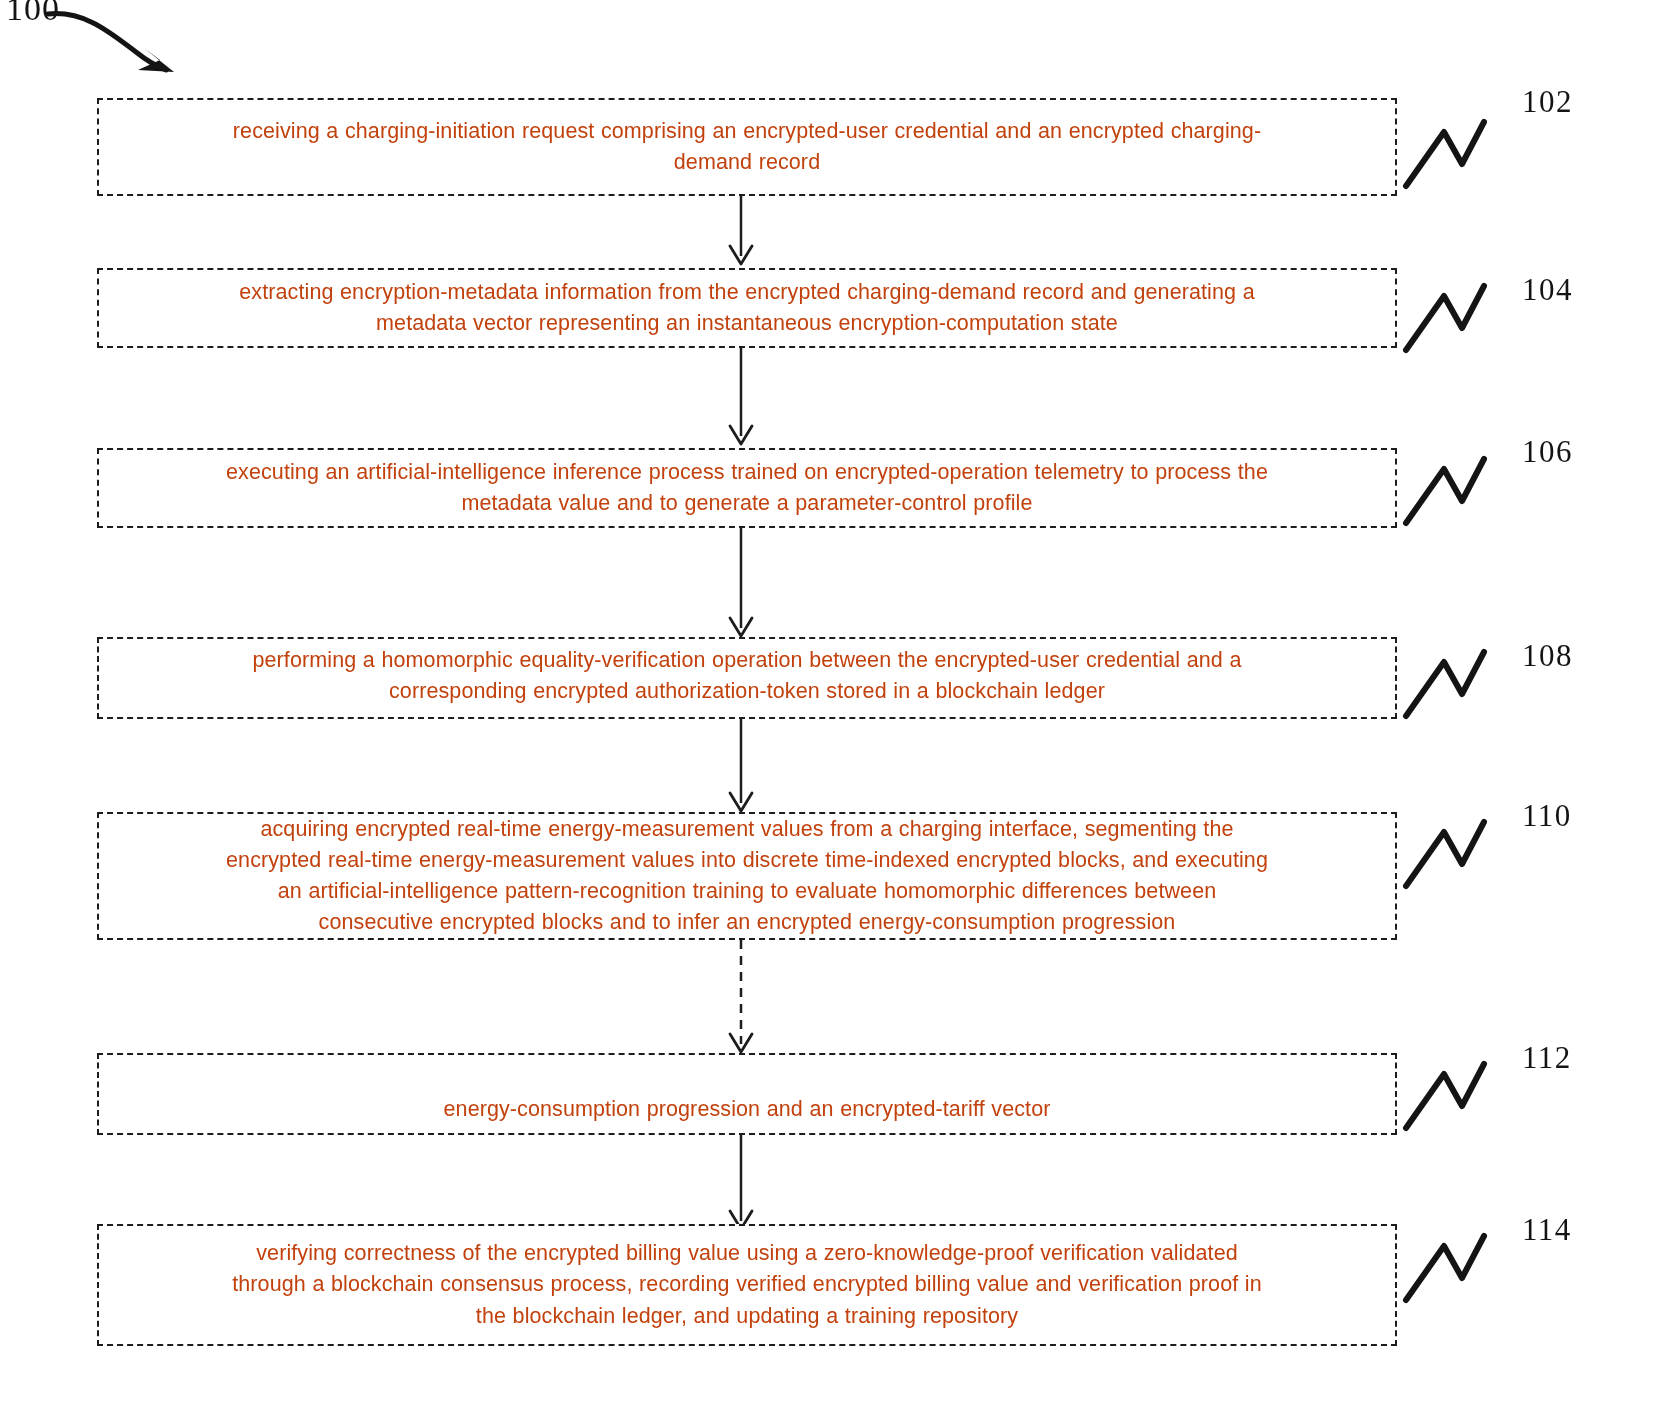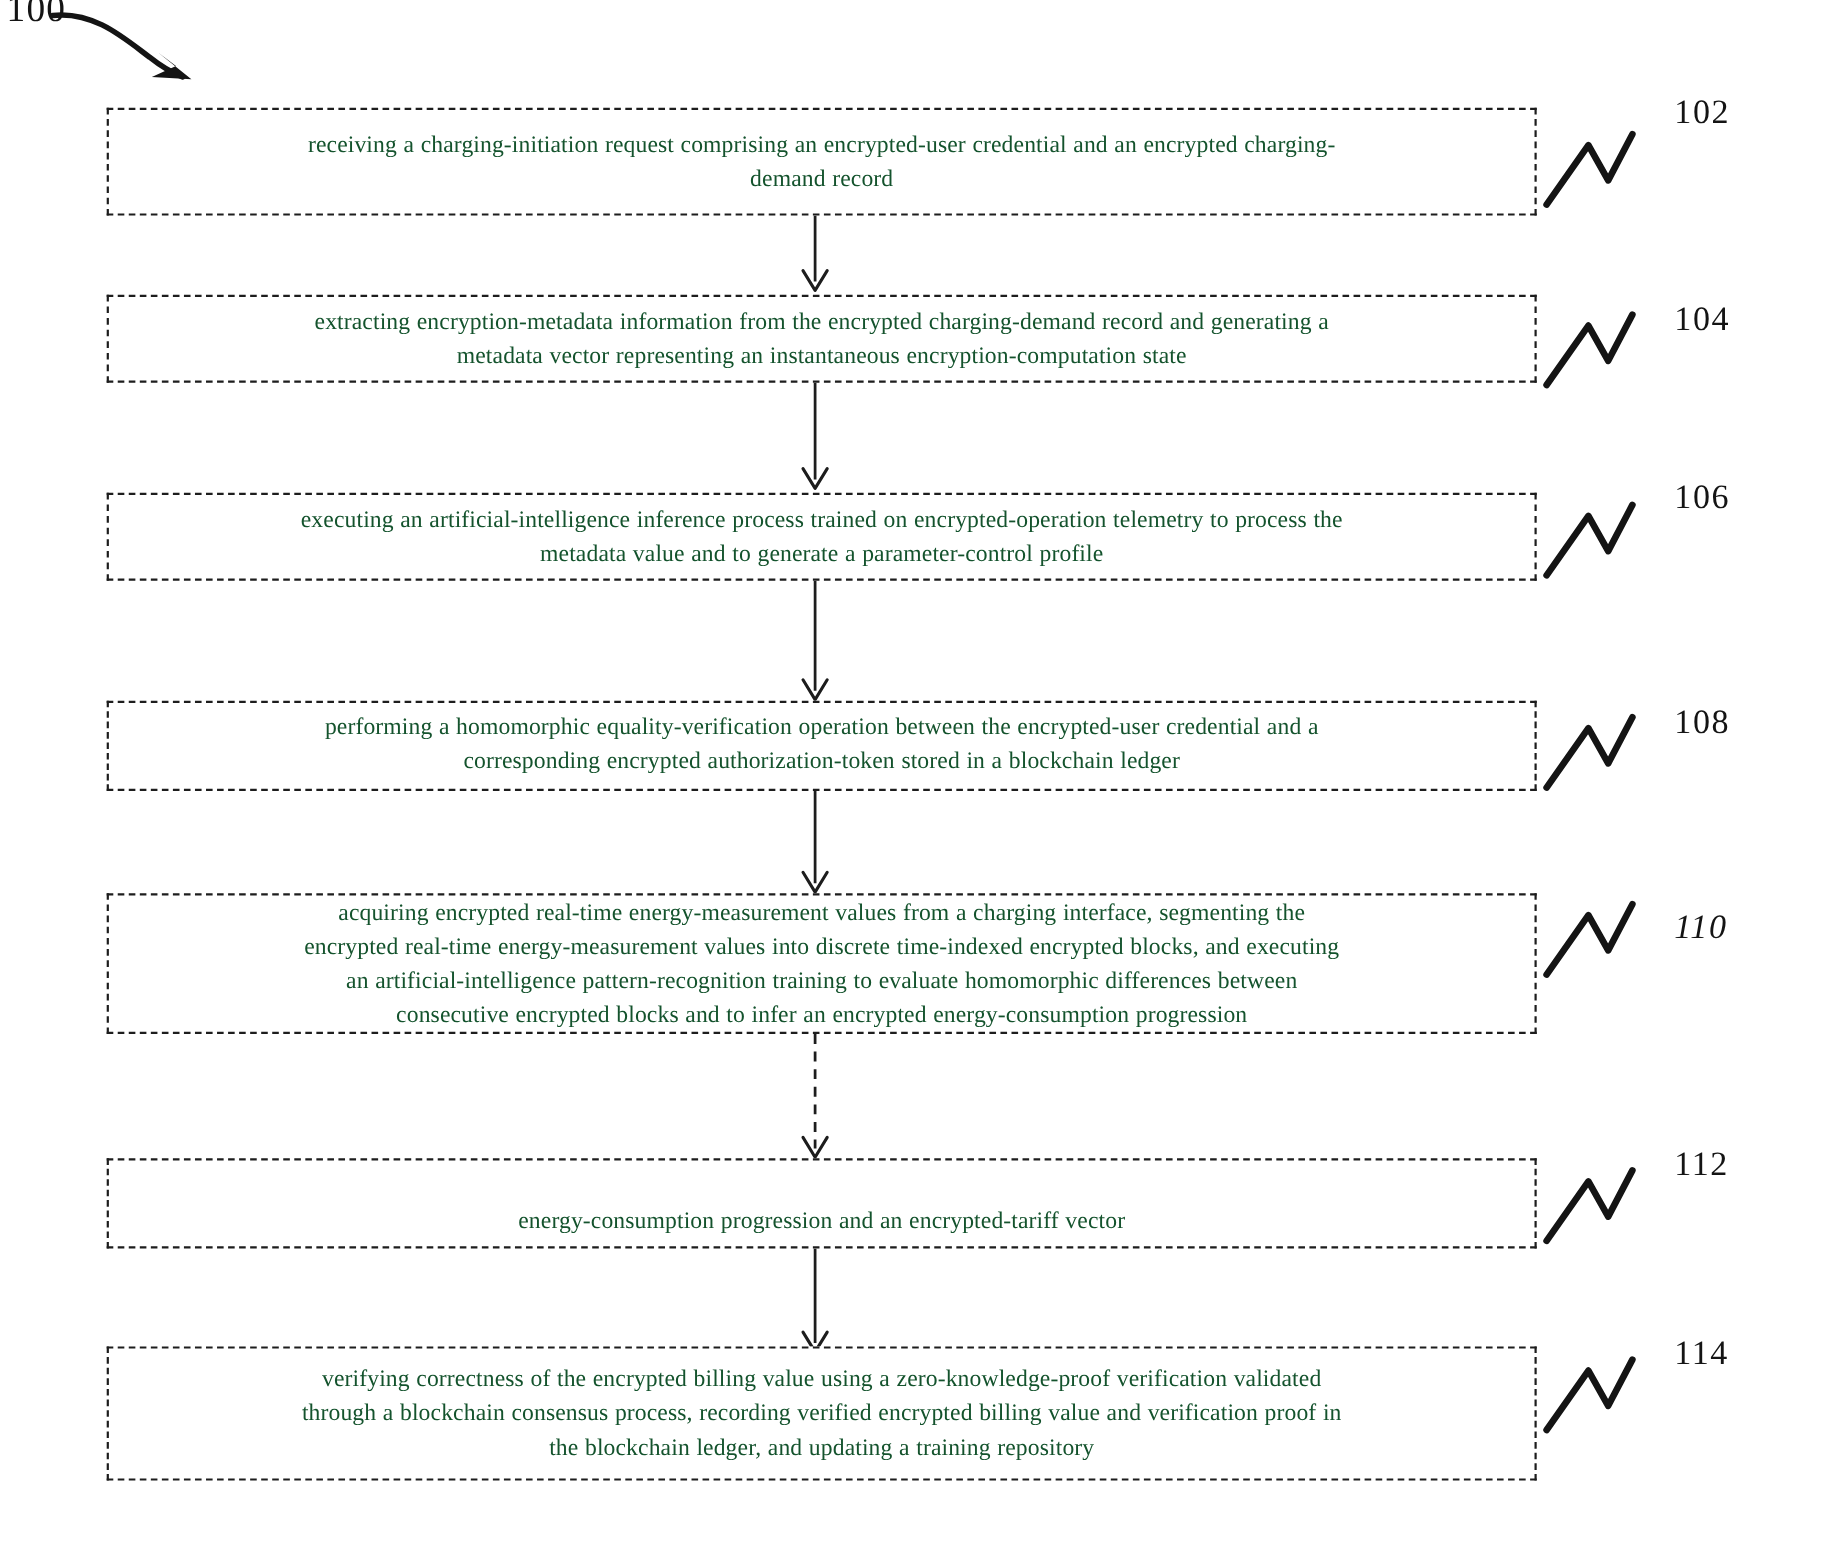--- a/index.html
+++ b/index.html
@@ -46,24 +46,24 @@
     position: absolute;
     box-sizing: border-box;
     border: 2px dashed #1d1d1d;
     background: #ffffff;
     display: flex;
     align-items: center;
     justify-content: center;
     padding: 10px 26px;
   }
   .step-text {
-    font-family: Liberation Serif, serif;
+    font-family: Liberation Sans, sans-serif;
     font-size: 21.5px;
     line-height: 1.45;
-    color: #14532d;
+    color: #c2410c;
     text-align: center;
     letter-spacing: 0.1px;
     word-spacing: 0.5px;
   }
 
   
   .connector {
     position: absolute;
     pointer-events: none;
   }
@@ -161,21 +161,21 @@
     <div class="step-text">
       <span>acquiring encrypted real-time energy-measurement values from a charging interface, segmenting the</span><br>
       <span>encrypted real-time energy-measurement values into discrete time-indexed encrypted blocks, and executing</span><br>
       <span>an artificial-intelligence pattern-recognition training to evaluate homomorphic differences between</span><br>
       <span>consecutive encrypted blocks and to infer an encrypted energy-consumption progression</span>
     </div>
   </div>
   <svg class="ref-zigzag" style="left:1400px; top:808px;" width="120" height="88" viewBox="0 0 120 88">
     <polyline points="6,78 44,24 62,56 84,14" fill="none" stroke="#141414" stroke-width="6" stroke-linejoin="round" stroke-linecap="round"></polyline>
   </svg>
-  <div class="ref-label" style="left:1522px; top:825px;font-style:italic;">110</div>
+  <div class="ref-label" style="left:1522px; top:798px;">110</div>
 
   <svg class="connector" style="left:725px; top:940px;" width="32" height="116" viewBox="0 0 32 116">
     <line x1="16" y1="0" x2="16" y2="104" stroke="#1d1d1d" stroke-width="2.5" stroke-dasharray="9 7"></line>
     <polyline points="5,94 16,112 27,94" fill="none" stroke="#1d1d1d" stroke-width="2.8" stroke-linecap="round" stroke-linejoin="round"></polyline>
   </svg>
 
   <div class="step-box" style="left:97px; top:1053px; width:1300px; height:82px;">
     <div class="step-text">
       <br>
       <span>energy-consumption progression and an encrypted-tariff vector</span>

